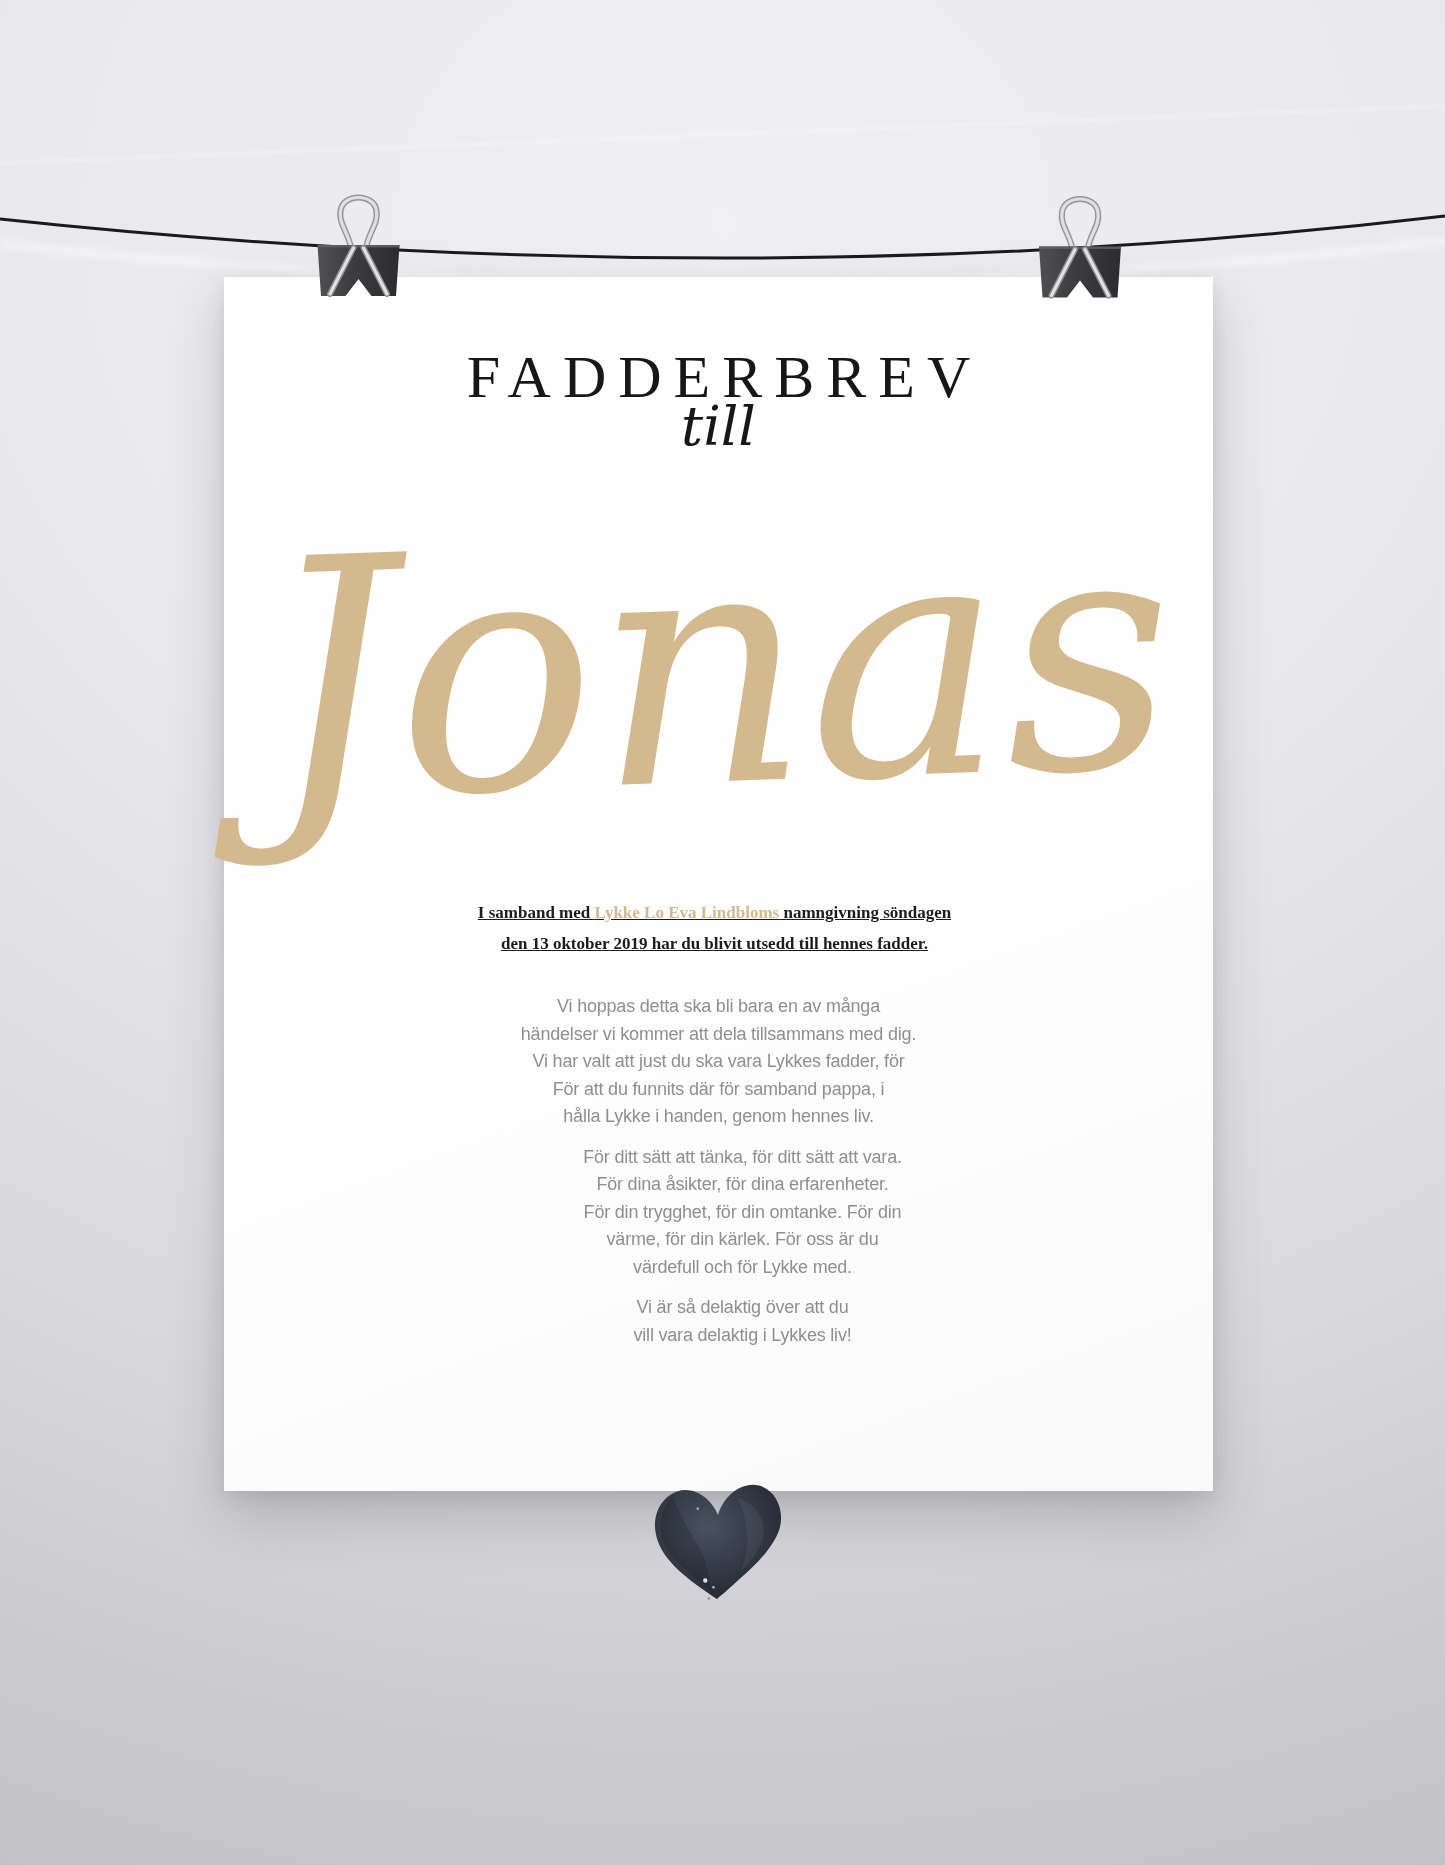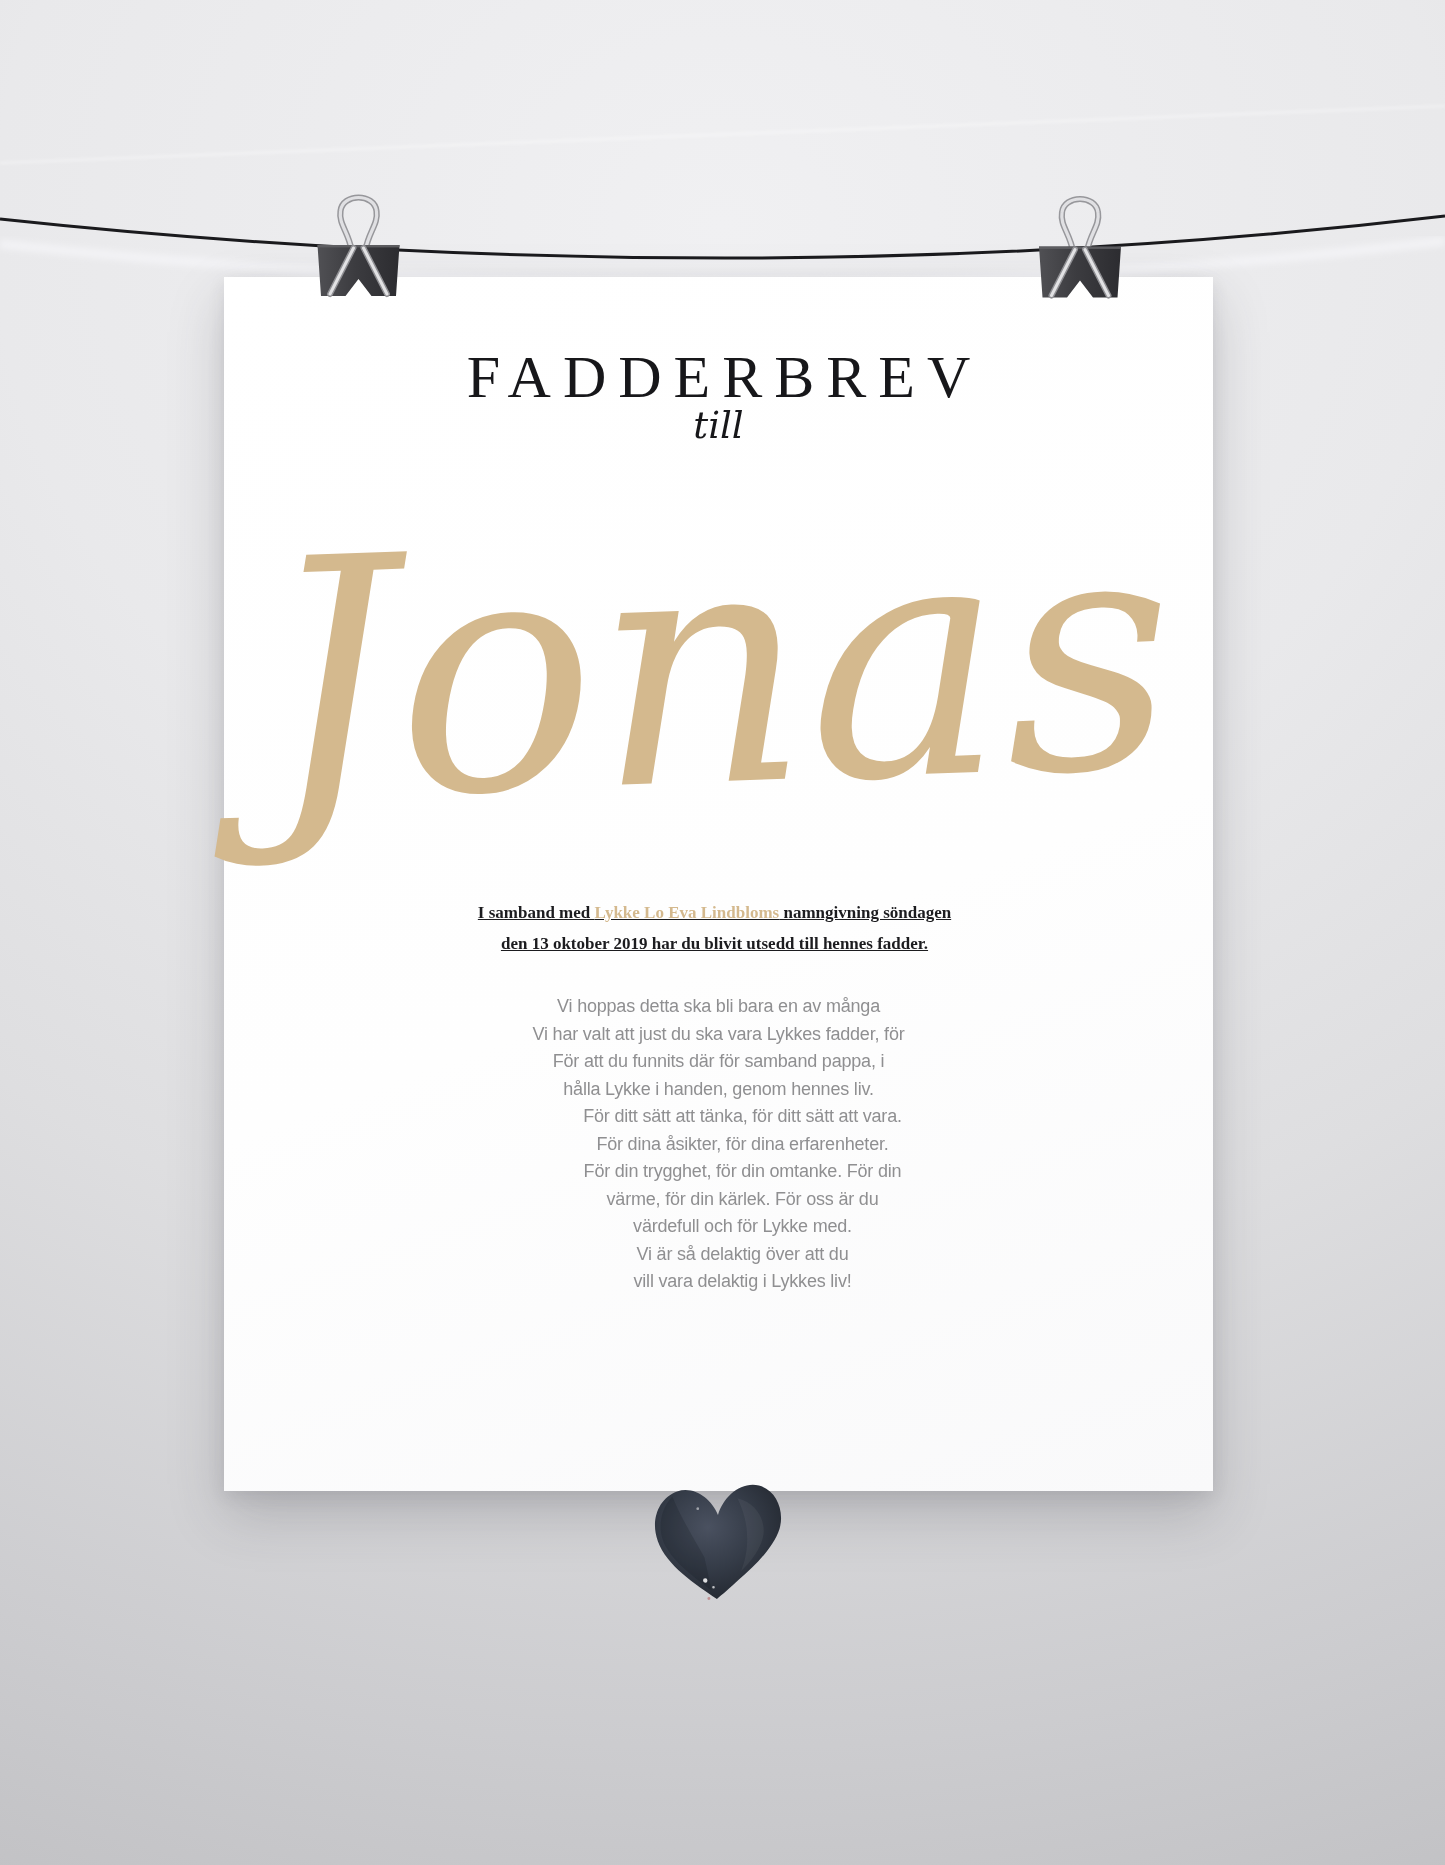--- a/index.html
+++ b/index.html
@@ -19,40 +19,40 @@
     text-align:center;
   }
   .poster-title{
     position:absolute;left:0;right:0;top:70px;
     font-family:"Liberation Serif", serif;font-size:60px;line-height:60px;
     letter-spacing:0.20em;text-indent:0.20em;color:#17171a;white-space:nowrap;
   }
   .poster-subtitle{
     position:absolute;left:0;right:0;top:124px;
     font-family:"DejaVu Serif", serif;font-style:italic;
-    font-size:37px;line-height:50px;color:#17171a;
+    font-size:55px;line-height:50px;color:#17171a;
   }
   .recipient-name{
     position:absolute;left:0;right:0;top:165px;height:450px;
     display:flex;align-items:center;justify-content:center;
     font-family:"DejaVu Serif", serif;font-style:italic;
     font-size:330px;color:#d4b98e;white-space:nowrap;
     transform:rotate(-2deg);
   }
   .intro{
     position:absolute;left:0;right:8px;top:620px;
     font-family:"Liberation Serif", serif;font-weight:bold;
     font-size:17px;line-height:31px;color:#1c1c1f;white-space:nowrap;text-decoration:underline;
   }
   .intro .accent{color:#d4b98e;}
   .body-text{
     position:absolute;left:0;right:0;top:716px;
     font-size:18px;line-height:27.5px;letter-spacing:-0.2px;color:#8f8f91;
   }
-  .para + .para{padding-left:48px;}
+  .para + .para{margin-top:13px;padding-left:48px;}
   .line{white-space:nowrap;}
   .heart{
     position:absolute;left:50%;top:1200px;transform:translateX(-50%) rotate(-2deg);
   }
 </style>
 </head>
 <body>
 
 <div class="stage">
 
@@ -75,20 +75,21 @@
     <div class="recipient-name">Jonas</div>
 
     <div class="intro">
       <div class="line"><span>I samband med </span><span class="accent">Lykke Lo Eva Lindbloms</span><span> namngivning söndagen</span></div>
       <div class="line">den 13 oktober 2019 har du blivit utsedd till hennes fadder.</div>
     </div>
 
     <div class="body-text">
       <div class="para">
         <div class="line">Vi hoppas detta ska bli bara en av många</div>
+        <div class="line">händelser vi kommer att dela tillsammans med dig.</div>
         <div class="line">Vi har valt att just du ska vara Lykkes fadder, för</div>
         <div class="line">För att du funnits där för samband pappa, i</div>
         <div class="line">hålla Lykke i handen, genom hennes liv.</div>
       </div>
       <div class="para">
         <div class="line">För ditt sätt att tänka, för ditt sätt att vara.</div>
         <div class="line">För dina åsikter, för dina erfarenheter.</div>
         <div class="line">För din trygghet, för din omtanke. För din</div>
         <div class="line">värme, för din kärlek. För oss är du</div>
         <div class="line">värdefull och för Lykke med.</div>

